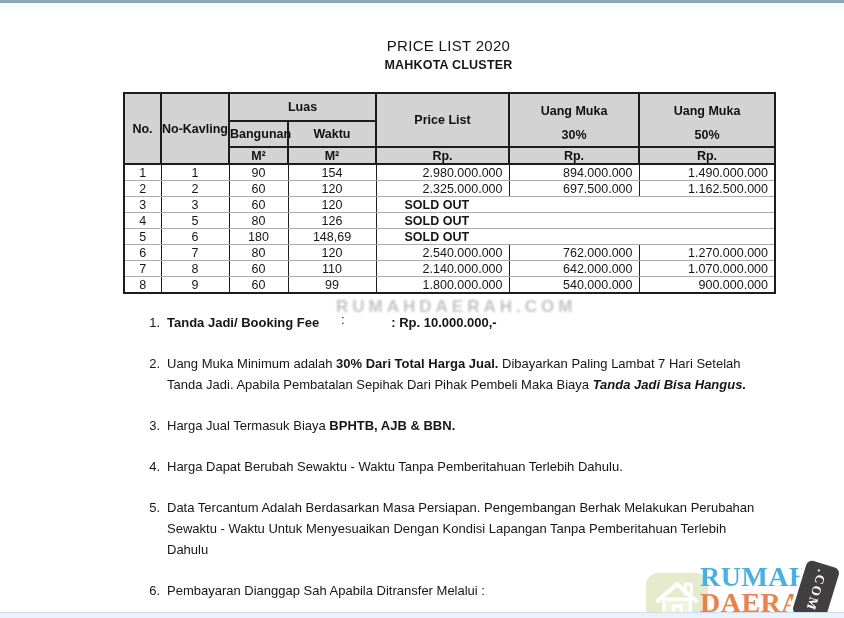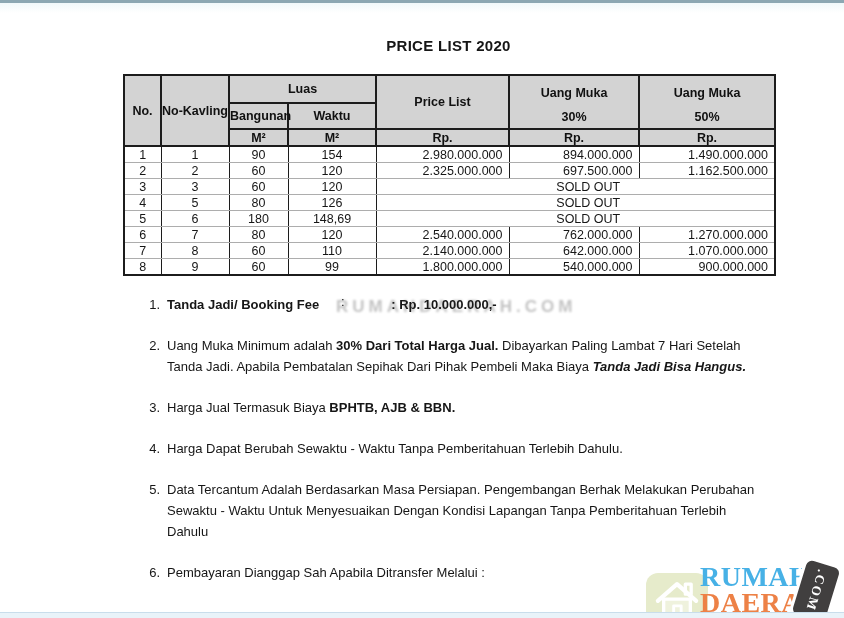--- a/index.html
+++ b/index.html
@@ -6,41 +6,41 @@
   body{
     width:844px;height:618px;position:relative;overflow:hidden;
     background:#ffffff;font-family:"Liberation Sans",sans-serif;color:#161616;
   }
   
   .top-strip{position:absolute;top:0;left:0;width:844px;height:3px;background:#8ca7b2;}
   .top-fade{position:absolute;top:3px;left:0;width:844px;height:10px;background:linear-gradient(#f0f8fa,#ffffff);}
   .bottom-strip{position:absolute;bottom:0;left:0;width:844px;height:5px;background:#e9f3f9;border-top:1px solid #c9ddeb;}
 
   .doc{position:absolute;left:123px;top:36px;width:651px;}
-  .title{font-size:15px;font-weight:bold;text-align:center;margin:0;line-height:19px;letter-spacing:0.3px;}
+  .title{font-size:15px;font-weight:normal;text-align:center;margin:0;line-height:19px;letter-spacing:0.3px;}
   .subtitle{font-size:12.5px;font-weight:bold;text-align:center;margin:3px 0 0 0;line-height:15px;letter-spacing:0.2px;}
 
   
   table.price-table{border-collapse:collapse;table-layout:fixed;width:651px;margin-top:19px;}
   .price-table th{
     background:#d3d3d3;border:2px solid #1c1c1c;font-size:12.5px;font-weight:bold;
     padding:0;text-align:center;vertical-align:middle;color:#111;
   }
   .price-table td{
     border-left:1px solid #1c1c1c;border-right:1px solid #1c1c1c;
     border-top:1px solid #adadad;border-bottom:1px solid #adadad;
     height:15px;padding:0 2px;font-size:12.5px;vertical-align:middle;white-space:nowrap;
   }
   .price-table td:first-child{border-left:2px solid #1c1c1c;}
   .price-table td:last-child{border-right:2px solid #1c1c1c;padding-left:28px;}
   .price-table tbody tr:first-child td{border-top:2px solid #1c1c1c;}
   .price-table tbody tr:last-child td{border-bottom:2px solid #1c1c1c;}
   .price-table td.center{text-align:center;}
   .price-table td.num{text-align:right;padding-right:6px;}
-  .price-table td.soldout{text-align:center;font-weight:normal;}
+  .price-table td.soldout{text-align:left;font-weight:bold;}
   .h-r1{height:28px;} .h-r2{height:26px;} .h-r3{height:17px;}
   .um-cell div{line-height:15px;}
   .um-cell .um-title{margin-bottom:9px;margin-top:7px;}
 
   
   .payment{margin-top:18px;font-size:13px;}
   .pay-heading{font-weight:bold;position:relative;line-height:16px;margin-bottom:9px;}
   .stray-colon{position:absolute;left:218px;top:0;font-weight:normal;}
   .pay-item{display:flex;margin-bottom:20px;line-height:21px;}
   .pay-num{width:37px;flex:none;text-align:right;}
@@ -72,20 +72,21 @@
   }
 </style>
 </head>
 <body>
 
 <div class="top-strip"></div>
 <div class="top-fade"></div>
 
 <div class="doc">
   <div class="title">PRICE LIST 2020</div>
+  <div class="subtitle">MAHKOTA CLUSTER</div>
 
   <table class="price-table">
     <colgroup>
       <col style="width:37px">
         <col style="width:68px">
         <col style="width:59px">
       <col style="width:88px">
         <col style="width:133px">
         <col style="width:130px">
         <col style="width:136px">

